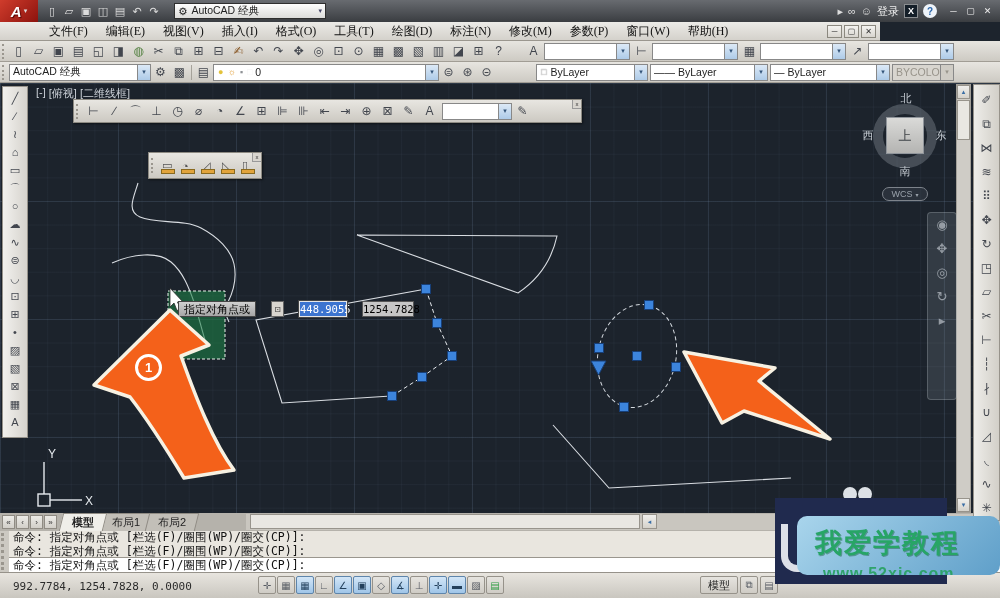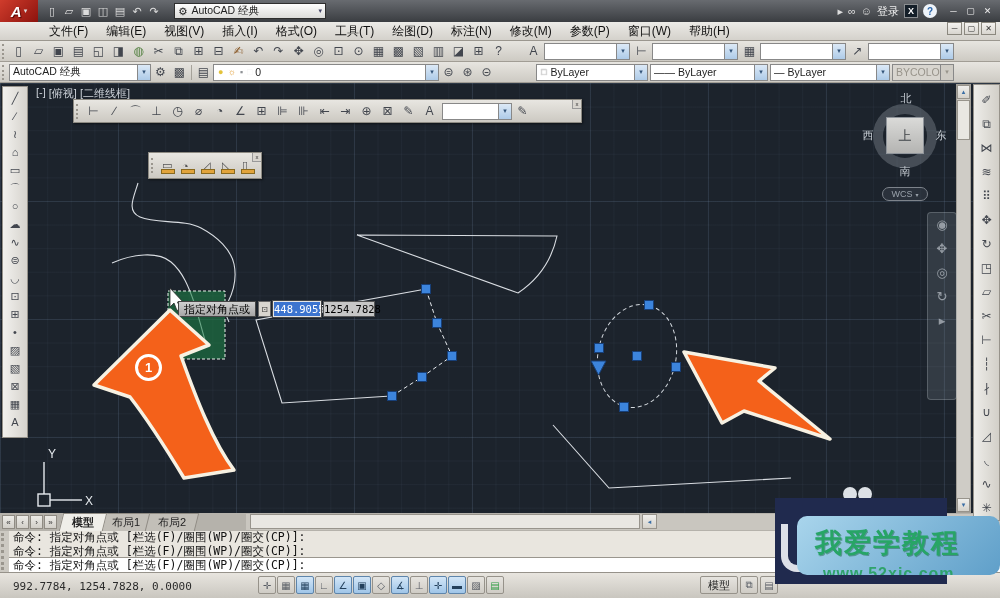--- a/index.html
+++ b/index.html
@@ -22,21 +22,21 @@
 .search{width:200px;height:15px;background:#fff;border:1px solid #55585c;font-size:10px;padding:0 4px;font-style:italic;color:#333;}
 .search::placeholder{color:#8e8e8e;font-style:italic;}
 .tico{font-size:11px;color:#ddd;}
 .signin{font-size:11px;color:#eee;}
 .xchg{width:14px;height:14px;background:#141e28;border:1px solid #8a8d90;color:#fff;font-size:9px;font-weight:bold;display:flex;align-items:center;justify-content:center;}
 .helpc{width:14px;height:14px;border-radius:50%;background:#eef3f9;color:#2a66ab;font-size:10px;font-weight:bold;display:flex;align-items:center;justify-content:center;}
 .winb{display:flex;gap:2px;margin-left:4px;}
 .winb span{width:15px;height:15px;font-size:9px;color:#eee;display:flex;align-items:center;justify-content:center;}
 
 
-.menubar{position:absolute;left:0;top:22px;width:1000px;height:19px;background:linear-gradient(#ecebe7,#d4d1cb);border-bottom:1px solid #9b978f;display:flex;align-items:flex-start;font-size:12px;color:#111;}
+.menubar{position:absolute;left:0;top:22px;width:880px;height:19px;background:linear-gradient(#ecebe7,#d4d1cb);border-bottom:1px solid #9b978f;display:flex;align-items:center;font-size:12px;color:#111;font-family:Liberation Serif, serif;}
 .menubar .mi{padding:0 9px;height:19px;line-height:19px;}
 .menubar .mi:first-child{margin-left:40px;}
 .docb{margin-left:auto;display:flex;gap:2px;margin-right:4px;}
 .docb span{width:15px;height:13px;background:linear-gradient(#f4f3f0,#d8d5cf);border:1px solid #8b887f;font-size:8px;color:#333;display:flex;align-items:center;justify-content:center;}
 
 
 .trow{position:absolute;left:0;width:1000px;height:21px;background:linear-gradient(#e7e5e0,#cdcac3);border-bottom:1px solid #a19d95;display:flex;align-items:center;}
 .trow1{top:41px;}
 .trow2{top:62px;}
 .ti{width:19px;height:18px;font-size:12px;color:#42464e;display:flex;align-items:center;justify-content:center;}
@@ -111,21 +111,21 @@
 
 
 .vcring{position:absolute;left:873px;top:104px;width:64px;height:64px;border-radius:50%;border:10px solid rgba(150,157,165,.35);z-index:5;}
 .vcface{position:absolute;left:886px;top:117px;width:38px;height:37px;background:linear-gradient(#dadad8,#b4b4b2);border:1px solid #90959b;color:#3f4347;font-size:13px;z-index:6;display:flex;align-items:center;justify-content:center;}
 .vclab{position:absolute;z-index:6;font-size:11px;color:#c7cdd4;width:16px;text-align:center;}
 .wcs{position:absolute;left:882px;top:187px;width:46px;height:14px;border:1px solid #7d838b;border-radius:7px;color:#99a1aa;font-size:9px;z-index:6;display:flex;align-items:center;justify-content:center;gap:3px;background:rgba(70,78,88,.35);}
 .navbar{position:absolute;left:927px;top:212px;width:30px;height:188px;background:rgba(190,198,206,.15);border:1px solid rgba(200,206,212,.25);border-radius:4px;z-index:5;display:flex;flex-direction:column;align-items:center;padding-top:4px;gap:9px;}
 .navbar .ni{font-size:13px;color:rgba(228,233,240,.55);}
 
 
-.tooltip{position:absolute;left:178px;top:301px;z-index:10;display:flex;gap:2px;align-items:flex-start;}
+.tooltip{position:absolute;left:178px;top:301px;z-index:10;display:flex;gap:15px;align-items:flex-start;}
 .tlabel{background:linear-gradient(#d0d0d0,#a6a6a6);border:1px solid #454545;color:#000;font-size:11px;height:16px;line-height:14px;padding:0 5px;white-space:nowrap;}
 .tbtn{width:13px;height:16px;background:#d8d5cf;border:1px solid #666;font-size:8px;color:#333;display:flex;align-items:center;justify-content:center;}
 .tx{width:48px;height:16px;background:#3c74cf;border:1px solid #e6e6e6;outline:1px solid #444;color:#fff;font-family:"DejaVu Sans Mono",monospace;font-size:10.5px;text-align:center;line-height:14px;}
 .ty{width:52px;height:16px;background:#c6c6c6;border:1px solid #555;color:#000;font-family:"DejaVu Sans Mono",monospace;font-size:10.5px;text-align:center;line-height:14px;}
 .badge{position:absolute;left:135px;top:354px;width:27px;height:27px;border-radius:50%;background:#f4611a;border:3px solid #fff;color:#fff;font-weight:bold;font-size:13px;z-index:21;display:flex;align-items:center;justify-content:center;}
 
 
 .wm-navy{position:absolute;left:775px;top:498px;width:172px;height:86px;background:#202a4e;z-index:50;}
 .wm-u{position:absolute;left:781px;top:524px;width:40px;height:48px;border:7px solid #dde0e8;border-top:none;border-radius:0 0 16px 16px;z-index:51;}
 .wm-panel{position:absolute;left:797px;top:516px;width:203px;height:59px;background:linear-gradient(135deg,#a9d5ec,#5f9fc9);border-radius:10px;z-index:52;overflow:hidden;}

